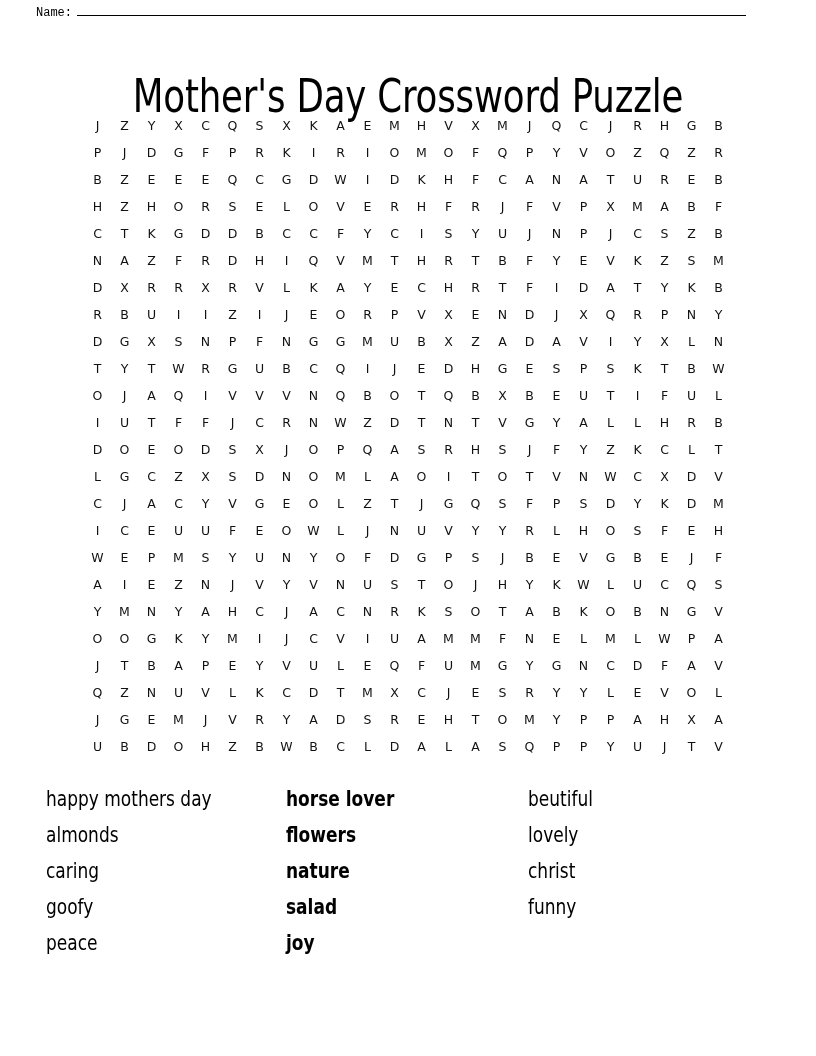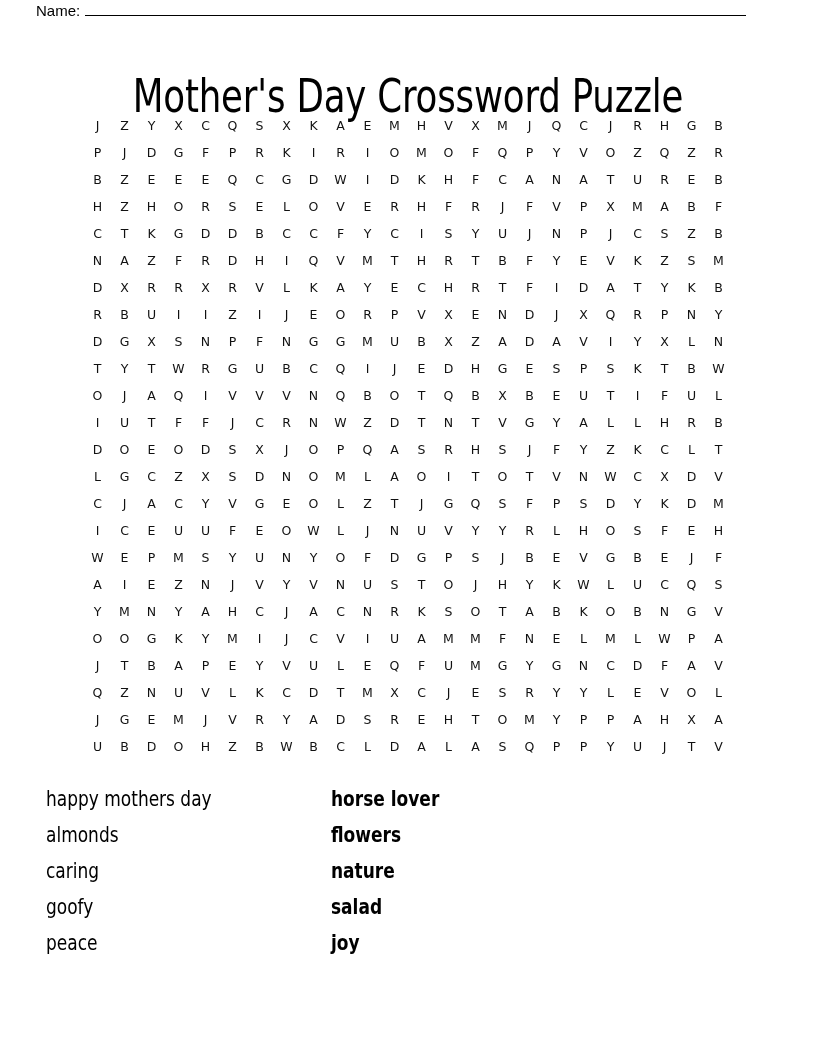--- a/index.html
+++ b/index.html
@@ -19,22 +19,22 @@
   
   .name-row {
     position: absolute;
     left: 36px;
     top: 1px;
     width: 710px;
     display: flex;
     align-items: baseline;
   }
   .name-label {
-    font-family: Liberation Sans, sans-serif;
-    font-size: 15px;
+    font-family: Liberation Mono, monospace;
+    font-size: 12px;
     line-height: 18px;
     white-space: nowrap;
   }
   .name-blank {
     flex: 1 1 auto;
     margin-left: 5px;
     border-bottom: 1.3px solid #000;
     height: 14px;
   }
 
@@ -77,21 +77,20 @@
     color: #111111;
   }
 
   
   .word-list {
     position: absolute;
     left: 46px;
     top: 781px;
     width: 724px;
     display: flex;
-    gap: 45px;
   }
   .word-col {
     display: flex;
     flex-direction: column;
   }
   .word-col-1 { width: 240px; }
   .word-col-2 { width: 242px; font-weight: bold; }
   .word-col-3 { width: 242px; }
   .word-item {
     font-family: "DejaVu Sans Condensed", "Liberation Sans Narrow", "Liberation Sans", sans-serif;
@@ -749,13 +748,19 @@
       <div class="word-item">goofy</div>
       <div class="word-item">peace</div>
     </div>
     <div class="word-col word-col-2">
       <div class="word-item">horse lover</div>
       <div class="word-item">flowers</div>
       <div class="word-item">nature</div>
       <div class="word-item">salad</div>
       <div class="word-item">joy</div>
     </div>
+    <div class="word-col word-col-3">
+      <div class="word-item">beutiful</div>
+      <div class="word-item">lovely</div>
+      <div class="word-item">christ</div>
+      <div class="word-item">funny</div>
+    </div>
   </div>
 
 </body></html>

